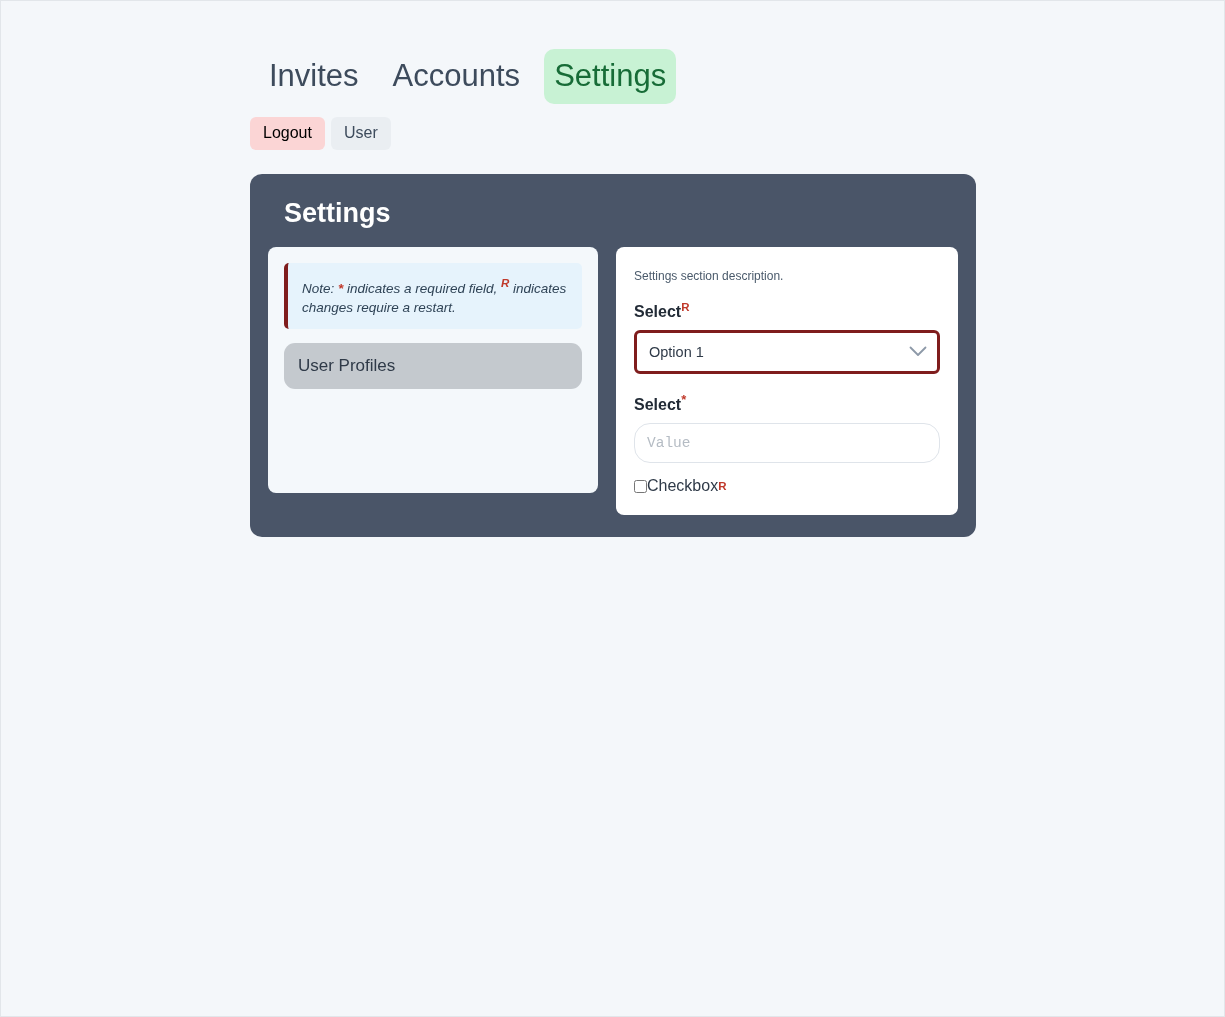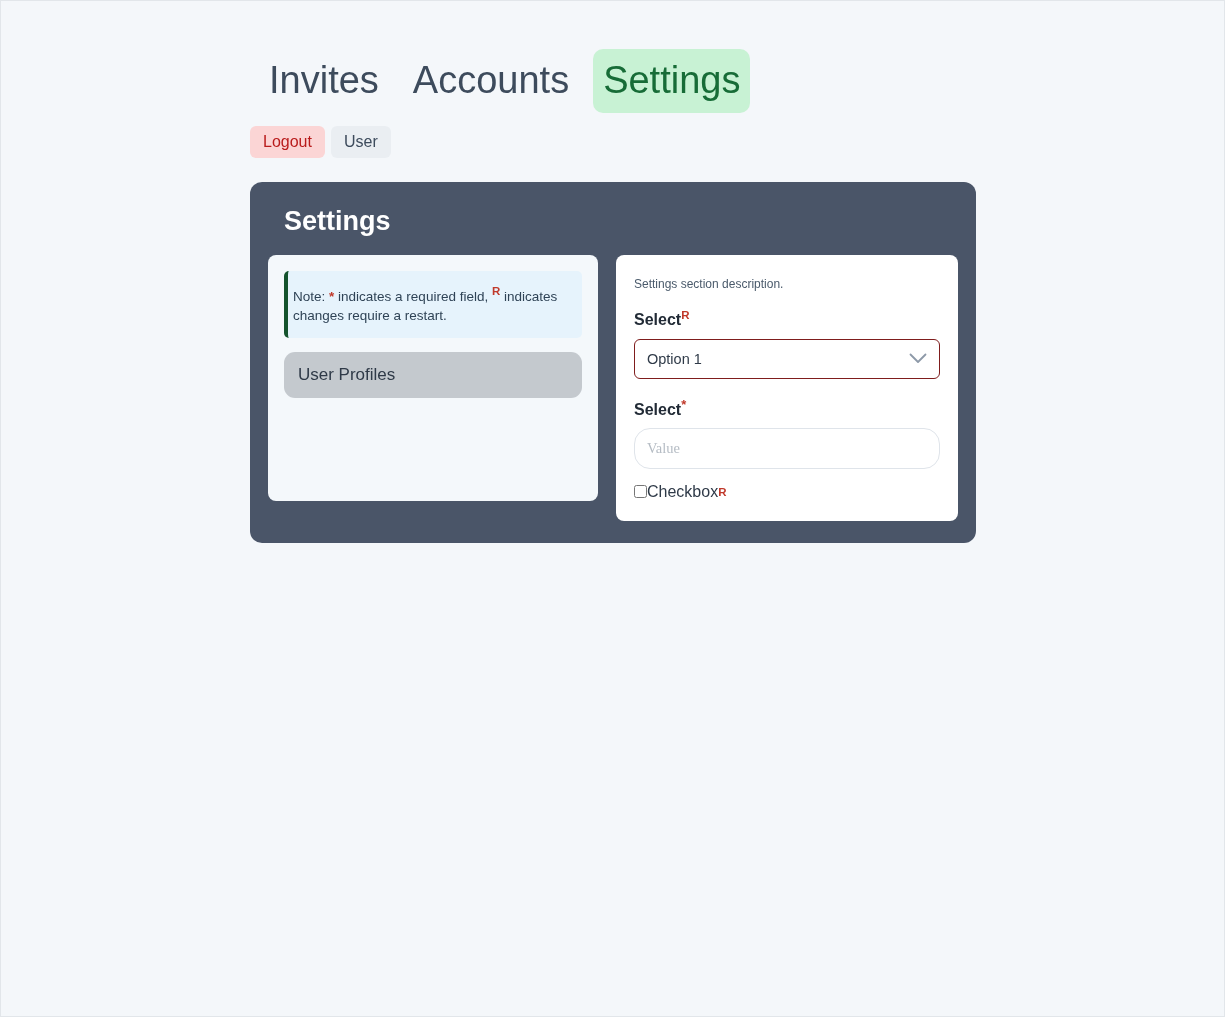--- a/index.html
+++ b/index.html
@@ -17,21 +17,21 @@
   }
 
   
   .nav-tabs {
     display: flex;
     align-items: center;
     gap: 14px;
     padding: 48px 0 0 258px;
   }
   .nav-tab {
-    font-size: 38px;
+    font-size: 31px;
     color: #3d4b5c;
     padding: 8px 10px;
     border-radius: 10px;
     line-height: 1.25;
     background: transparent;
     cursor: pointer;
     white-space: nowrap;
   }
   .nav-tab.active {
     background: #c8f2d4;
@@ -49,21 +49,21 @@
     font-size: 16px;
     padding: 6px 13px;
     border-radius: 6px;
     border: none;
     cursor: pointer;
     font-family: "Liberation Sans", sans-serif;
     line-height: 1.3;
   }
   .action-btn.logout {
     background: #fbd5d5;
-    color: #b91c1c;
+    color: #000000;
   }
   .action-btn.theme {
     background: #eaeef2;
     color: #3d4b5c;
   }
 
   
   .settings-card {
     margin: 24px 0 0 249px;
     width: 726px;
@@ -88,27 +88,28 @@
   .side-panel {
     width: 330px;
     background: #f4f8fb;
     border-radius: 8px;
     padding: 16px;
     box-sizing: border-box;
     min-height: 246px;
   }
   .note-box {
     background: #e6f3fc;
-    border-left: 4px solid #14532d;
+    border-left: 4px solid #7f1d1d;
     border-radius: 5px;
-    padding: 12px 5px;
+    padding: 12px 14px;
     font-size: 13.5px;
     color: #2f4356;
     line-height: 1.45;
     margin-bottom: 14px;
+    font-style: italic;
   }
   .req-star { color: #c0392b; font-weight: bold; }
   .req-r { color: #c0392b; font-weight: bold; font-size: 11.5px; vertical-align: super; }
 
   .side-item {
     font-size: 17px;
     color: #2f3a48;
     padding: 13px 14px;
     border-radius: 6px;
     background: #eef2f6;
@@ -143,21 +144,21 @@
   .select-wrap {
     position: relative;
     margin-bottom: 18px;
   }
   .select-box {
     width: 100%;
     box-sizing: border-box;
     font-size: 14.5px;
     color: #2f3a48;
     padding: 11px 36px 11px 12px;
-    border: 1px solid #7f1d1d;
+    border: 3px solid #7f1d1d;
     border-radius: 6px;
     background: #ffffff;
     font-family: "Liberation Sans", sans-serif;
     appearance: none;
     cursor: pointer;
   }
   .chevron {
     position: absolute;
     right: 13px;
     top: 50%;
@@ -167,21 +168,21 @@
   }
   .text-input {
     width: 100%;
     box-sizing: border-box;
     font-size: 14.5px;
     color: #2f3a48;
     padding: 11px 12px;
     border: 1px solid #dfe4ea;
     border-radius: 16px;
     background: #ffffff;
-    font-family: Liberation Serif, serif;
+    font-family: Liberation Mono, monospace;
     margin-bottom: 14px;
   }
   .text-input::placeholder { color: #b5bcc4; }
 
   .checkbox-row {
     display: flex;
     align-items: center;
     font-size: 16px;
     color: #2f3a48;
   }

